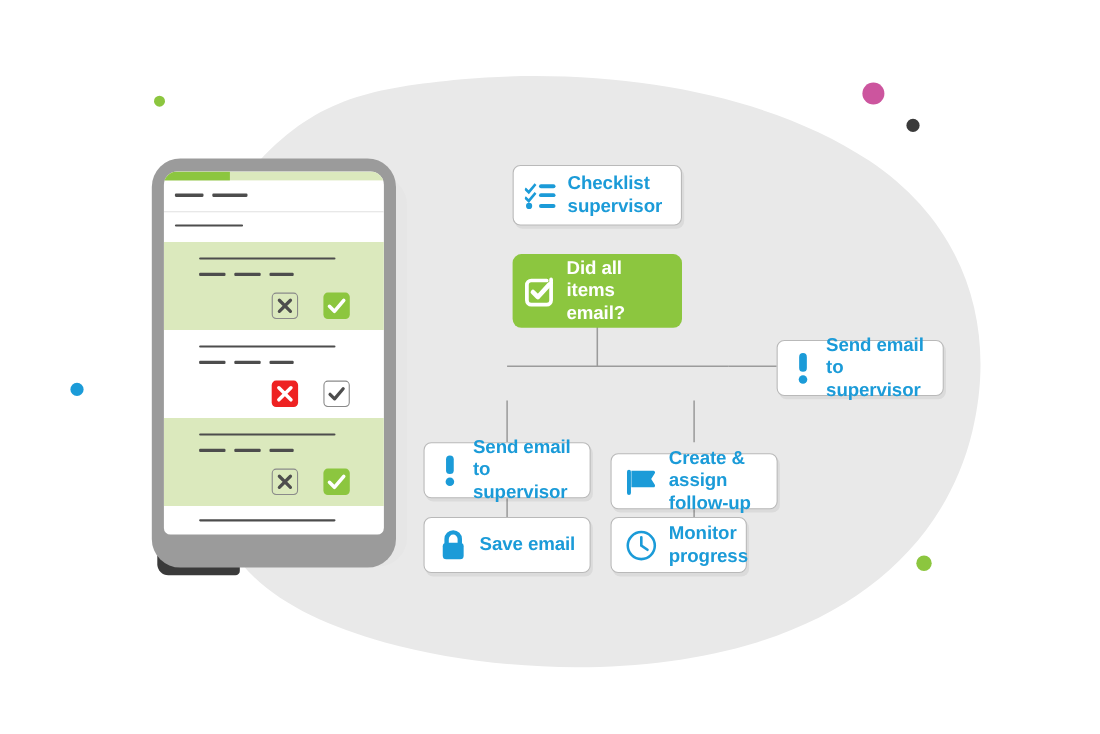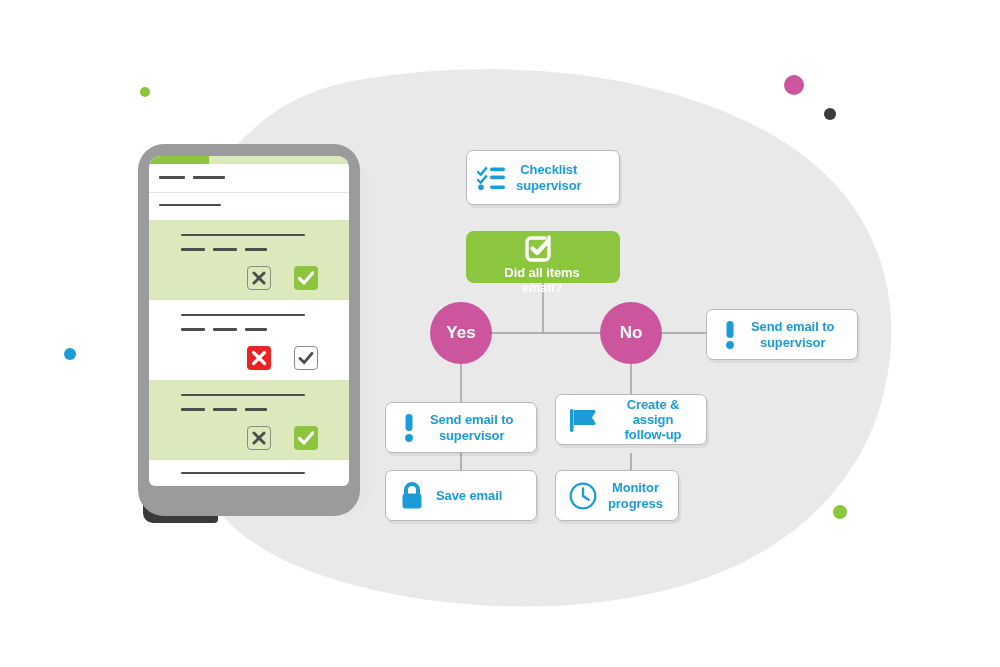--- a/index.html
+++ b/index.html
@@ -51,23 +51,22 @@
 
   
   .node{
     position:absolute;box-sizing:border-box;
     background:#ffffff;border:1px solid #b9b9b9;border-radius:7px;
     display:flex;align-items:center;
     box-shadow:2px 3px 0 rgba(0,0,0,0.06);
   }
   .node .ic{flex:0 0 auto;display:flex;align-items:center;justify-content:center;}
   .node .lbl{
-    color:#1b9bd8;font-weight:bold;font-size:13px;line-height:1.18;
+    color:#1b9bd8;font-weight:bold;font-size:17px;line-height:1.18;
     letter-spacing:-0.1px;
-    text-align:center;
   }
   .node.green{
     background:#8cc63f;border:none;border-radius:8px;box-shadow:none;
   }
   .node.green .lbl{color:#ffffff;}
   .circle{
     position:absolute;border-radius:50%;background:#cc559e;
     display:flex;align-items:center;justify-content:center;
     color:#ffffff;font-weight:bold;font-size:17px;
   }
@@ -185,60 +184,54 @@
           <rect x="13" y="21.4" width="15" height="3.6" rx="1.8"></rect>
         </g>
       </svg>
     </span>
     <span class="lbl">
       <span>Checklist</span><br>
       <span>supervisor</span>
     </span>
   </div>
 
-  <div id="node-decision" class="node green" style="left: 466px; top: 231px; width: 154px; height: 52px; padding: 0px 10px 0px 8px; flex-direction: column;">
+  <div id="node-decision" class="node green" style="left: 466px; top: 231px; width: 154px; height: 67px; padding: 0px 10px 0px 8px;">
     <span class="ic" style="margin-right: 7px;">
       <svg width="34" height="34" viewBox="0 0 34 34">
         <path d="M27 6 V25 A4 4 0 0 1 23 29 H9 A4 4 0 0 1 5 25 V11 A4 4 0 0 1 9 7 H23" fill="none" stroke="#ffffff" stroke-width="3.4" stroke-linecap="round"></path>
         <path d="M10.5 17.5 L15 22 L25.5 10.5" fill="none" stroke="#ffffff" stroke-width="4.2" stroke-linecap="round" stroke-linejoin="round"></path>
       </svg>
     </span>
     <span class="lbl">
       <span>Did all items</span><br>
       <span>email?</span>
     </span>
   </div>
 
-  <div id="circle-yes" class="circle" style="left: 430px; top: 302px; width: 62px; height: 62px;">
-    <span>Yes</span>
-  </div>
-  <div id="circle-no" class="circle" style="left: 600px; top: 302px; width: 62px; height: 62px;">
-    <span>No</span>
-  </div>
 
   <div id="actions">
       <div class="node" style="left: 706px; top: 309px; width: 152px; height: 51px; padding: 0px 8px 0px 12px;">
         <span class="ic" style="margin-right: 10px;">
           <svg width="22" height="30" viewBox="0 0 22 30">
             <rect x="7.5" y="1" width="7" height="17" rx="3.5" fill="#1b9bd8"></rect>
             <circle cx="11" cy="25" r="3.9" fill="#1b9bd8"></circle>
           </svg>
         </span>
         <span class="lbl"><span>Send email to</span><br><span>supervisor</span></span>
       </div>
       <div class="node" style="left: 385px; top: 402px; width: 152px; height: 51px; padding: 0px 8px 0px 12px;">
         <span class="ic" style="margin-right: 10px;">
           <svg width="22" height="30" viewBox="0 0 22 30">
             <rect x="7.5" y="1" width="7" height="17" rx="3.5" fill="#1b9bd8"></rect>
             <circle cx="11" cy="25" r="3.9" fill="#1b9bd8"></circle>
           </svg>
         </span>
         <span class="lbl"><span>Send email to</span><br><span>supervisor</span></span>
       </div>
-      <div class="node" style="left: 555px; top: 394px; width: 152px; height: 51px; padding: 0px 8px 0px 12px;">
+      <div class="node" style="left: 555px; top: 412px; width: 152px; height: 51px; padding: 0px 8px 0px 12px;">
         <span class="ic" style="margin-right: 10px;">
           <svg width="30" height="28" viewBox="0 0 30 28">
             <rect x="2" y="3" width="3.6" height="23" rx="1.8" fill="#1b9bd8"></rect>
             <path d="M6 4 H26 A1.5 1.5 0 0 1 27.3 6.3 L24 11.5 L27.3 16.7 A1.5 1.5 0 0 1 26 19 H6 Z" fill="#1b9bd8"></path>
           </svg>
         </span>
         <span class="lbl"><span>Create &amp; assign</span><br><span>follow-up</span></span>
       </div>
       <div class="node" style="left: 385px; top: 470px; width: 152px; height: 51px; padding: 0px 8px 0px 12px;">
         <span class="ic" style="margin-right: 10px;">

